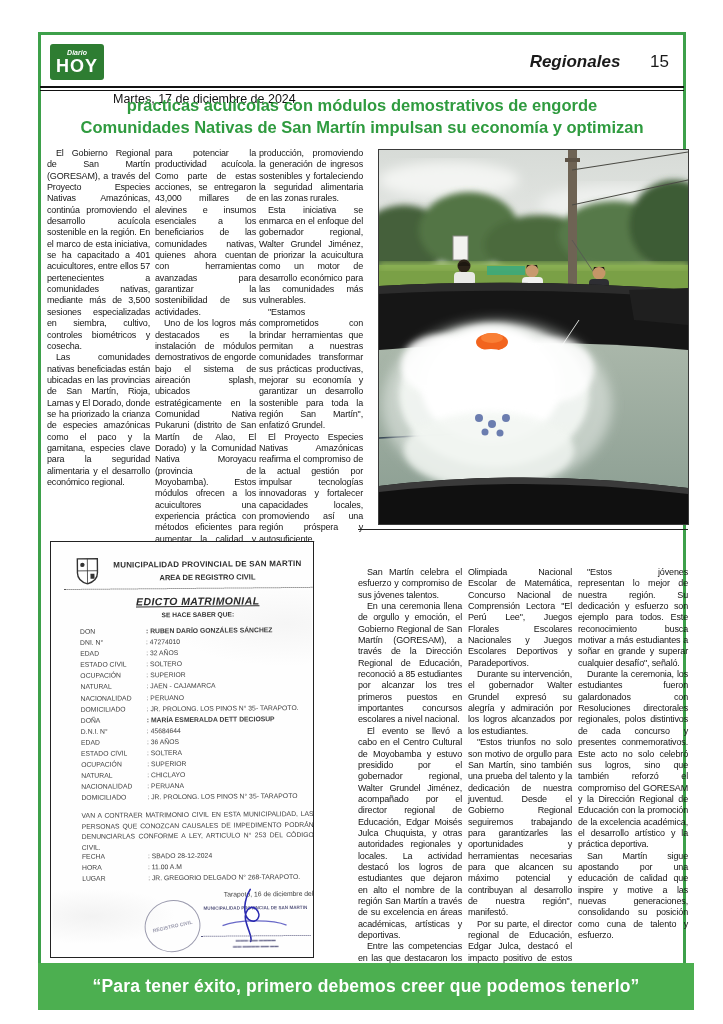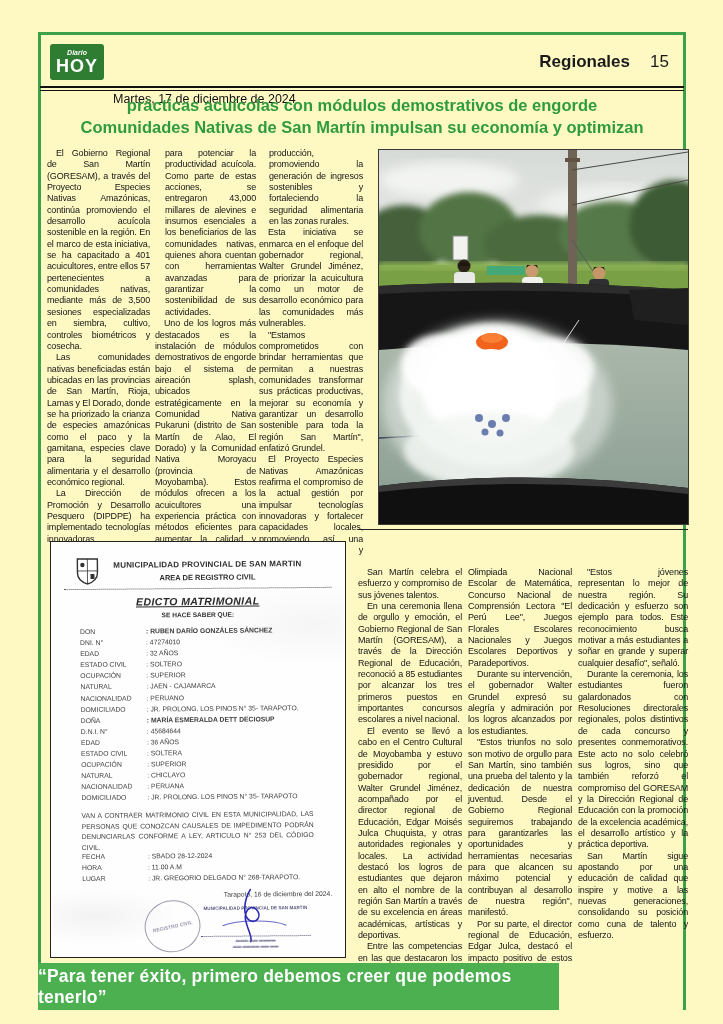--- a/index.html
+++ b/index.html
@@ -1,52 +1,52 @@
 <!DOCTYPE html>
 <html lang="es"><head>
 <meta charset="utf-8">
 <style>
   * { margin:0; padding:0; box-sizing:border-box; }
   html,body { background:#e9e9e9; }
   #page {
     position:relative; width:723px; height:1024px; margin:0 auto;
-    background:#fef9c3; overflow:hidden;
+    background:#ffffff; overflow:hidden;
     font-family:"Liberation Sans", sans-serif; color:#1a1a1a;
   }
   
   .frame-top    { position:absolute; left:38px; top:32px;  width:648px; height:3px;  background:#3da04a; }
   .frame-left   { position:absolute; left:38px; top:32px;  width:3px;   height:978px; background:#3da04a; }
   .frame-right  { position:absolute; left:683px; top:32px; width:3px;   height:978px; background:#3da04a; }
 
   
   .logo {
     position:absolute; left:50px; top:44px; width:54px; height:36px;
     background:#2e7d32; border-radius:3px; color:#fff;
     display:flex; flex-direction:column; align-items:center; justify-content:center;
   }
   .logo .logo-top { font-size:7px; font-weight:bold; font-style:italic; line-height:8px; }
   .logo .logo-main { font-size:18px; font-weight:bold; letter-spacing:1px; line-height:18px; }
   .date { position:absolute; left:113px; top:57px; font-size:12.5px; color:#111;margin-top:35px; }
-  .section-name { position:absolute; left:520px; top:52px; width:110px; font-size:17px; font-weight:bold; text-align:right; }
+  .section-name { position:absolute; left:520px; top:52px; width:110px; font-size:17px; font-weight:bold; text-align:center;font-style:italic; }
   .page-num { position:absolute; left:650px; top:52px; font-size:17px; font-weight:normal; }
   .rule1 { position:absolute; left:40px; top:86px; width:644px; height:2px; background:#111; }
   .rule2 { position:absolute; left:40px; top:90px; width:644px; height:1px; background:#111; }
 
   
   .headline1 {
     position:absolute; left:55px; top:94px; width:614px;
     font-size:16.5px; font-weight:bold; line-height:22px;
     color:#2f9b3f; text-align:center;
   }
 
   
   .col { position:absolute; top:148px; font-size:9px; line-height:11.35px;
          text-align:justify; letter-spacing:-0.15px; color:#161616; }
   .col p { text-indent:9px; }
-  .col p.noindent { text-indent:0;margin-left:10px; }
+  .col p.noindent { text-indent:0; }
   .col-1 { left:47px;  width:103px; }
   .col-2 { left:155px; width:101px; }
   .col-3 { left:259px; width:104px; }
 
   
   .photo { position:absolute; left:378px; top:149px; width:311px; height:376px;
            border:1px solid #3a3a3a; overflow:hidden; }
   .photo svg { display:block; }
 
   
@@ -58,21 +58,21 @@
   .col2g { position:absolute; top:567px; font-size:9px; line-height:11.35px;
            text-align:justify; letter-spacing:-0.15px; color:#161616; }
   .col-a { left:358px; width:104px; }
   .col-b { left:468px; width:104px; }
   .col-c { left:578px; width:110px; }
   .col2g p { text-indent:9px; }
   .col2g p.noindent { text-indent:0; }
 
   
   .edicto-box {
-    position:absolute; left:50px; top:541px; width:296px; height:417px;
+    position:absolute; left:50px; top:541px; width:264px; height:417px;
     border:1px solid #222; background:#fefefe; overflow:hidden;
   }
   .edicto-inner { position:absolute; left:0; top:0; width:100%; height:100%;
     transform:rotate(-0.5deg); color:#3c3c3c;
     background:
       radial-gradient(ellipse 120px 40px at 15% 90%, rgba(160,160,160,.12), transparent 70%),
       radial-gradient(ellipse 160px 60px at 90% 20%, rgba(170,170,170,.10), transparent 70%);
   }
   .ed-crest { position:absolute; left:26px; top:14px; }
   .ed-muni { position:absolute; left:40px; top:18px; width:236px; text-align:center;
@@ -104,21 +104,21 @@
   .ed-sig { position:absolute; left:150px; top:344px; }
   .ed-inkline { position:absolute; left:148px; width:110px; text-align:center;
                 color:#56567e; font-weight:bold; }
   .ink1 { top:364px; font-size:4.6px; }
   .ink-dots { position:absolute; left:148px; top:394px; width:110px; border-top:1px dotted #56567e; }
   .ink2 { top:396px; font-size:4.2px; filter:blur(.4px); }
   .ink3 { top:402px; font-size:4.2px; filter:blur(.5px); }
 
   
   .banner {
-    position:absolute; left:38px; top:963px; width:521px; height:47px;
+    position:absolute; left:38px; top:963px; width:656px; height:47px;
     background:#4caf50; display:flex; align-items:center; justify-content:center;
   }
   .banner-text { color:#ffffff; font-size:17.5px; font-weight:bold; letter-spacing:.2px; }
 </style>
 </head>
 <body>
 
 <div id="page">
 
   <div class="frame-top"></div>
@@ -136,21 +136,20 @@
   <div class="rule2"></div>
 
   <div class="headline1">
     <div>prácticas acuícolas con módulos demostrativos de engorde</div>
     <div>Comunidades Nativas de San Martín impulsan su economía y optimizan</div>
   </div>
 
   <div class="col col-1">
     <p>El Gobierno Regional de San Martín (GORESAM), a través del Proyecto Especies Nativas Amazónicas, continúa promoviendo el desarrollo acuícola sostenible en la región. En el marco de esta iniciativa, se ha capacitado a 401 acuicultores, entre ellos 57 pertenecientes a comunidades nativas, mediante más de 3,500 sesiones especializadas en siembra, cultivo, controles biométricos y cosecha.</p>
     <p>Las comunidades nativas beneficiadas están ubicadas en las provincias de San Martín, Rioja, Lamas y El Dorado, donde se ha priorizado la crianza de especies amazónicas como el paco y la gamitana, especies clave para la seguridad alimentaria y el desarrollo económico regional.</p>
-    <p>La Dirección de Promoción y Desarrollo Pesquero (DIPDPE) ha implementado tecnologías innovadoras</p>
   </div>
   <div class="col col-2">
     <p class="noindent">para potenciar la productividad acuícola. Como parte de estas acciones, se entregaron 43,000 millares de alevines e insumos esenciales a los beneficiarios de las comunidades nativas, quienes ahora cuentan con herramientas avanzadas para garantizar la sostenibilidad de sus actividades.</p>
     <p>Uno de los logros más destacados es la instalación de módulos demostrativos de engorde bajo el sistema de aireación splash, ubicados estratégicamente en la Comunidad Nativa Pukaruni (distrito de San Martín de Alao, El Dorado) y la Comunidad Nativa Moroyacu (provincia de Moyobamba). Estos módulos ofrecen a los acuicultores una experiencia práctica con métodos eficientes para aumentar la calidad y cantidad de</p>
   </div>
   <div class="col col-3">
     <p class="noindent">producción, promoviendo la generación de ingresos sostenibles y fortaleciendo la seguridad alimentaria en las zonas rurales.</p>
     <p>Esta iniciativa se enmarca en el enfoque del gobernador regional, Walter Grundel Jiménez, de priorizar la acuicultura como un motor de desarrollo económico para las comunidades más vulnerables.</p>
     <p>"Estamos comprometidos con brindar herramientas que permitan a nuestras comunidades transformar sus prácticas productivas, mejorar su economía y garantizar un desarrollo sostenible para toda la región San Martín", enfatizó Grundel.</p>
     <p>El Proyecto Especies Nativas Amazónicas reafirma el compromiso de la actual gestión por impulsar tecnologías innovadoras y fortalecer capacidades locales, promoviendo así una región próspera y autosuficiente.</p>

